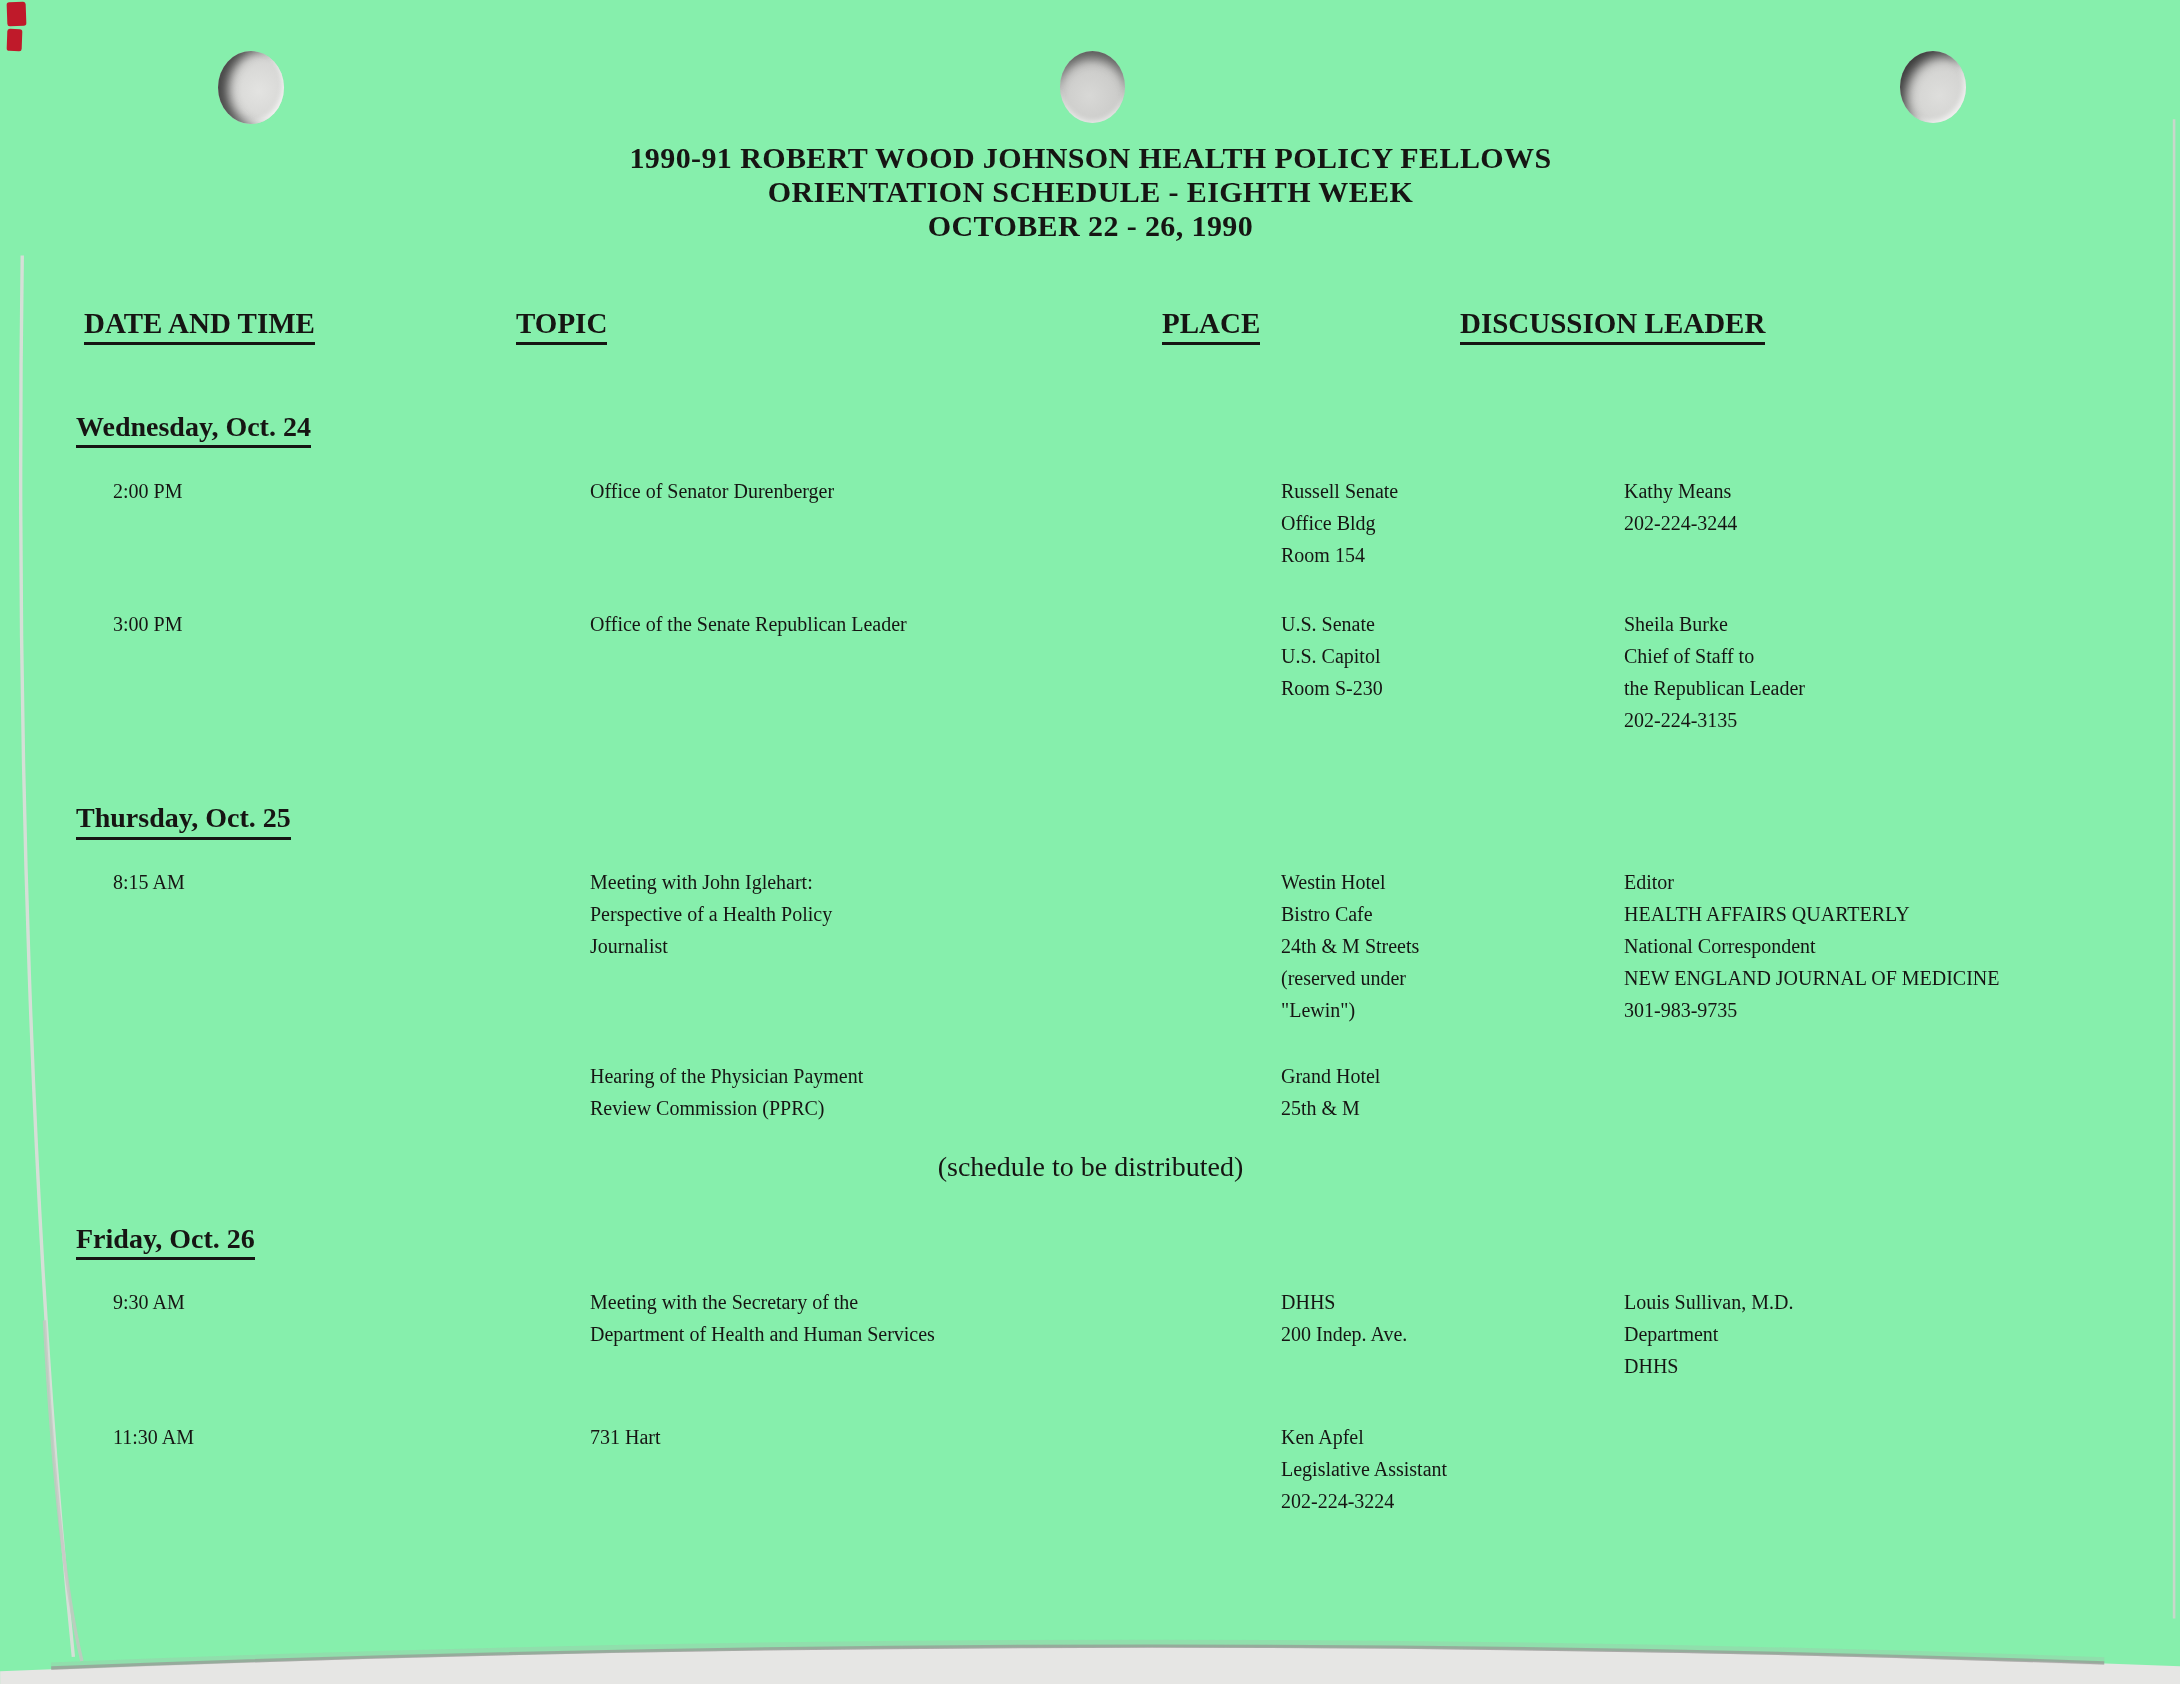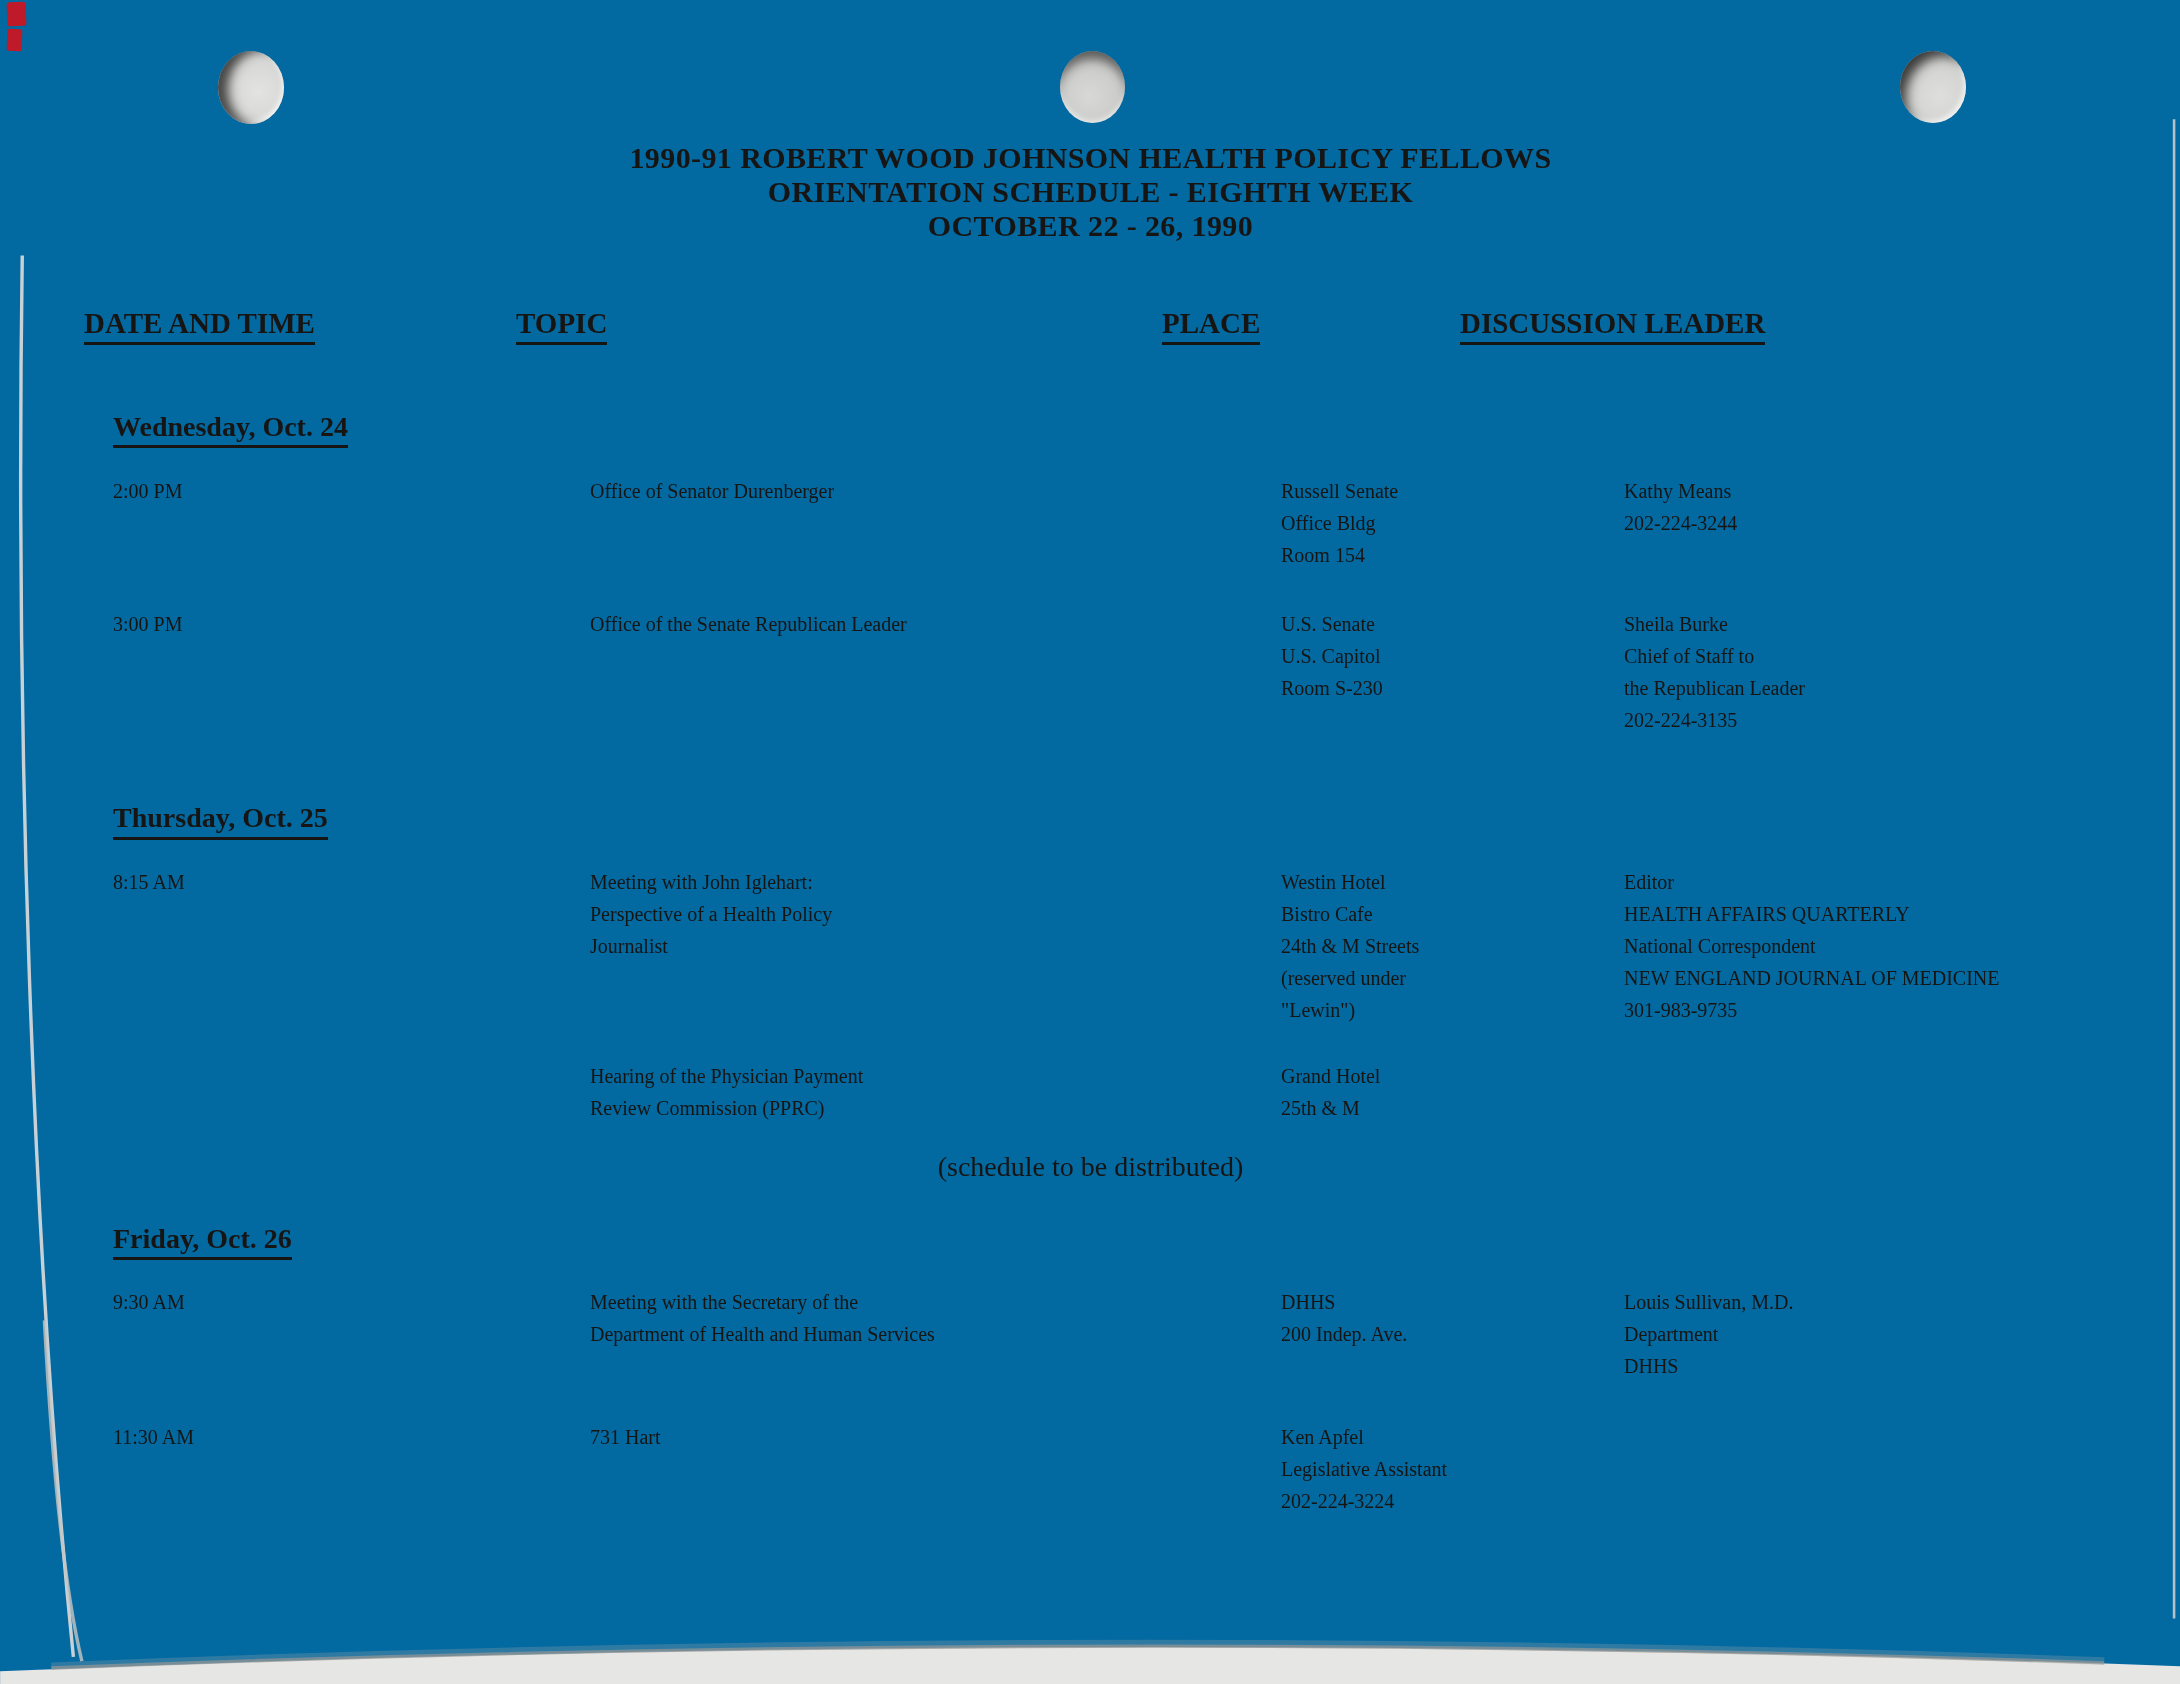--- a/index.html
+++ b/index.html
@@ -1,19 +1,19 @@
 <!DOCTYPE html>
 <html style="font-size:13.6px"><head>
 <meta charset="utf-8">
 <style>
   html,body{margin:0;padding:0;background:#777;}
   .paper{
     position:relative;
     width:2181px;height:1685px;
-    background:#0369a1;
+    background:#86efac;
     overflow:hidden;
     font-family:"Liberation Serif","DejaVu Serif",serif;
     color:#161513;
   }
   
   .hole{position:absolute;border-radius:50%;}
   .hole.h-left{
     left:218px;top:51px;width:66px;height:73px;
     background:radial-gradient(circle at 62% 55%, #e3e3e1 0%, #d6d6d4 55%, #bcbcba 82%, #9a9a98 100%);
     box-shadow:inset 13.6px 1.7px 10.2px -3.4px rgba(35,35,35,.78), inset -1.7px -2.6px 5.1px rgba(255,255,255,.7);
@@ -38,21 +38,21 @@
   .title-line{font-size:30px;line-height:34px;font-weight:700;letter-spacing:0.4px;}
   .col-headers{
     margin-top:63px;
     display:grid;grid-template-columns:432px 646px 298px auto;
     padding-left:84px;
     font-size:29px;font-weight:700;line-height:34px;
   }
   .col-headers .u, .day-header .u{
     display:inline-block;border-bottom:3.4px solid #161513;padding-bottom:1.7px;width:max-content;white-space:nowrap;
   }
-  .day-header{padding-left:113px;font-size:28px;font-weight:700;line-height:34px;}
+  .day-header{padding-left:76px;font-size:28px;font-weight:700;line-height:34px;}
   .event-row{
     display:grid;grid-template-columns:432px 646px 298px auto;
     padding-left:113px;
     font-size:20px;line-height:32px;gap:45px;
   }
   .event-row .cell div{white-space:nowrap;}
   .section-note{font-size:28px;line-height:32px;text-align:center;}
   
   #schedule > *:nth-child(1){margin-top:65px;}
   #schedule > *:nth-child(2){margin-top:27px;}

